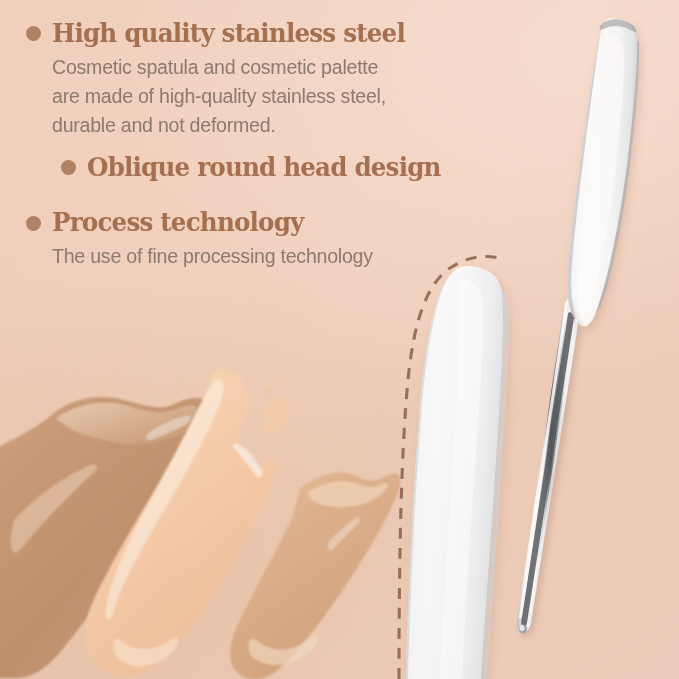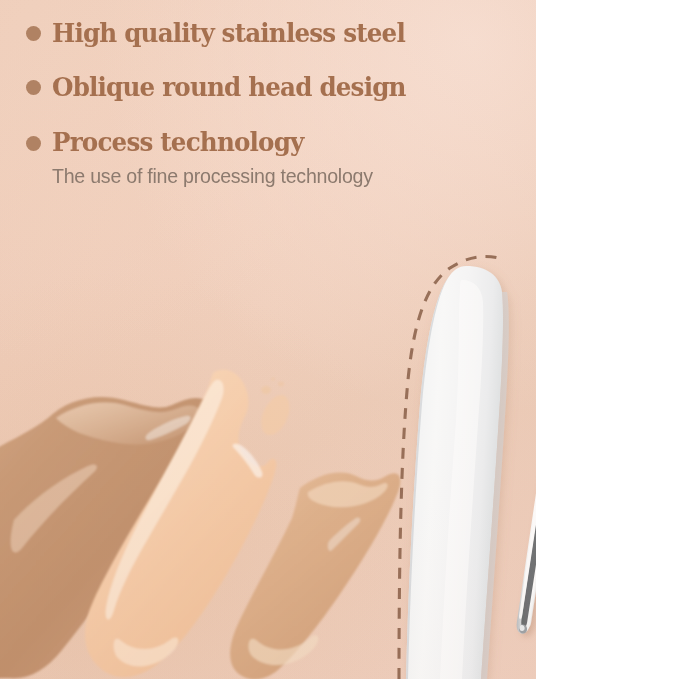--- a/index.html
+++ b/index.html
@@ -3,21 +3,21 @@
 <meta charset="utf-8">
 <title>Cosmetic Spatula Product Feature Graphic</title>
 <style>
   html, body {
     margin: 0;
     padding: 0;
     background: #ffffff;
   }
   #stage {
     position: relative;
-    width: 536px;
+    width: 679px;
     height: 679px;
     overflow: hidden;
     font-family: "Liberation Sans", sans-serif;
     background: #bef264;
   }
 
   
   .bg-base {
     position: absolute;
     inset: 0;
@@ -40,21 +40,21 @@
 
   
   .features {
     position: absolute;
     left: 0; top: 0;
     width: 452px;
     padding: 10px 0 0 0;
   }
   .feature { position: relative; margin: 0 0 4px 0; }
   .feature.f1 { margin-top: 8px; }
-  .feature.f2 { margin-top: 24px; }
+  .feature.f2 { margin-top: 12px; padding-left: 35px; }
   .feature.f3 { margin-top: 26px; }
 
   .bullet-row {
     display: flex;
     align-items: center;
     gap: 11px;
     padding-left: 26px;
   }
   .bullet-dot {
     width: 15px; height: 15px;
@@ -343,20 +343,25 @@
 
   <div class="bg-vignette"></div>
 
   <div class="features">
 
     <div class="feature f1">
       <div class="bullet-row">
         <span class="bullet-dot"></span>
         <span class="feature-title">High quality stainless steel</span>
       </div>
+      <div class="feature-body">
+        <span>Cosmetic spatula and cosmetic palette</span>
+        <span>are made of high-quality stainless steel,</span>
+        <span>durable and not deformed.</span>
+      </div>
     </div>
 
     <div class="feature f2">
       <div class="bullet-row">
         <span class="bullet-dot"></span>
         <span class="feature-title">Oblique round head design</span>
       </div>
     </div>
 
     <div class="feature f3">

